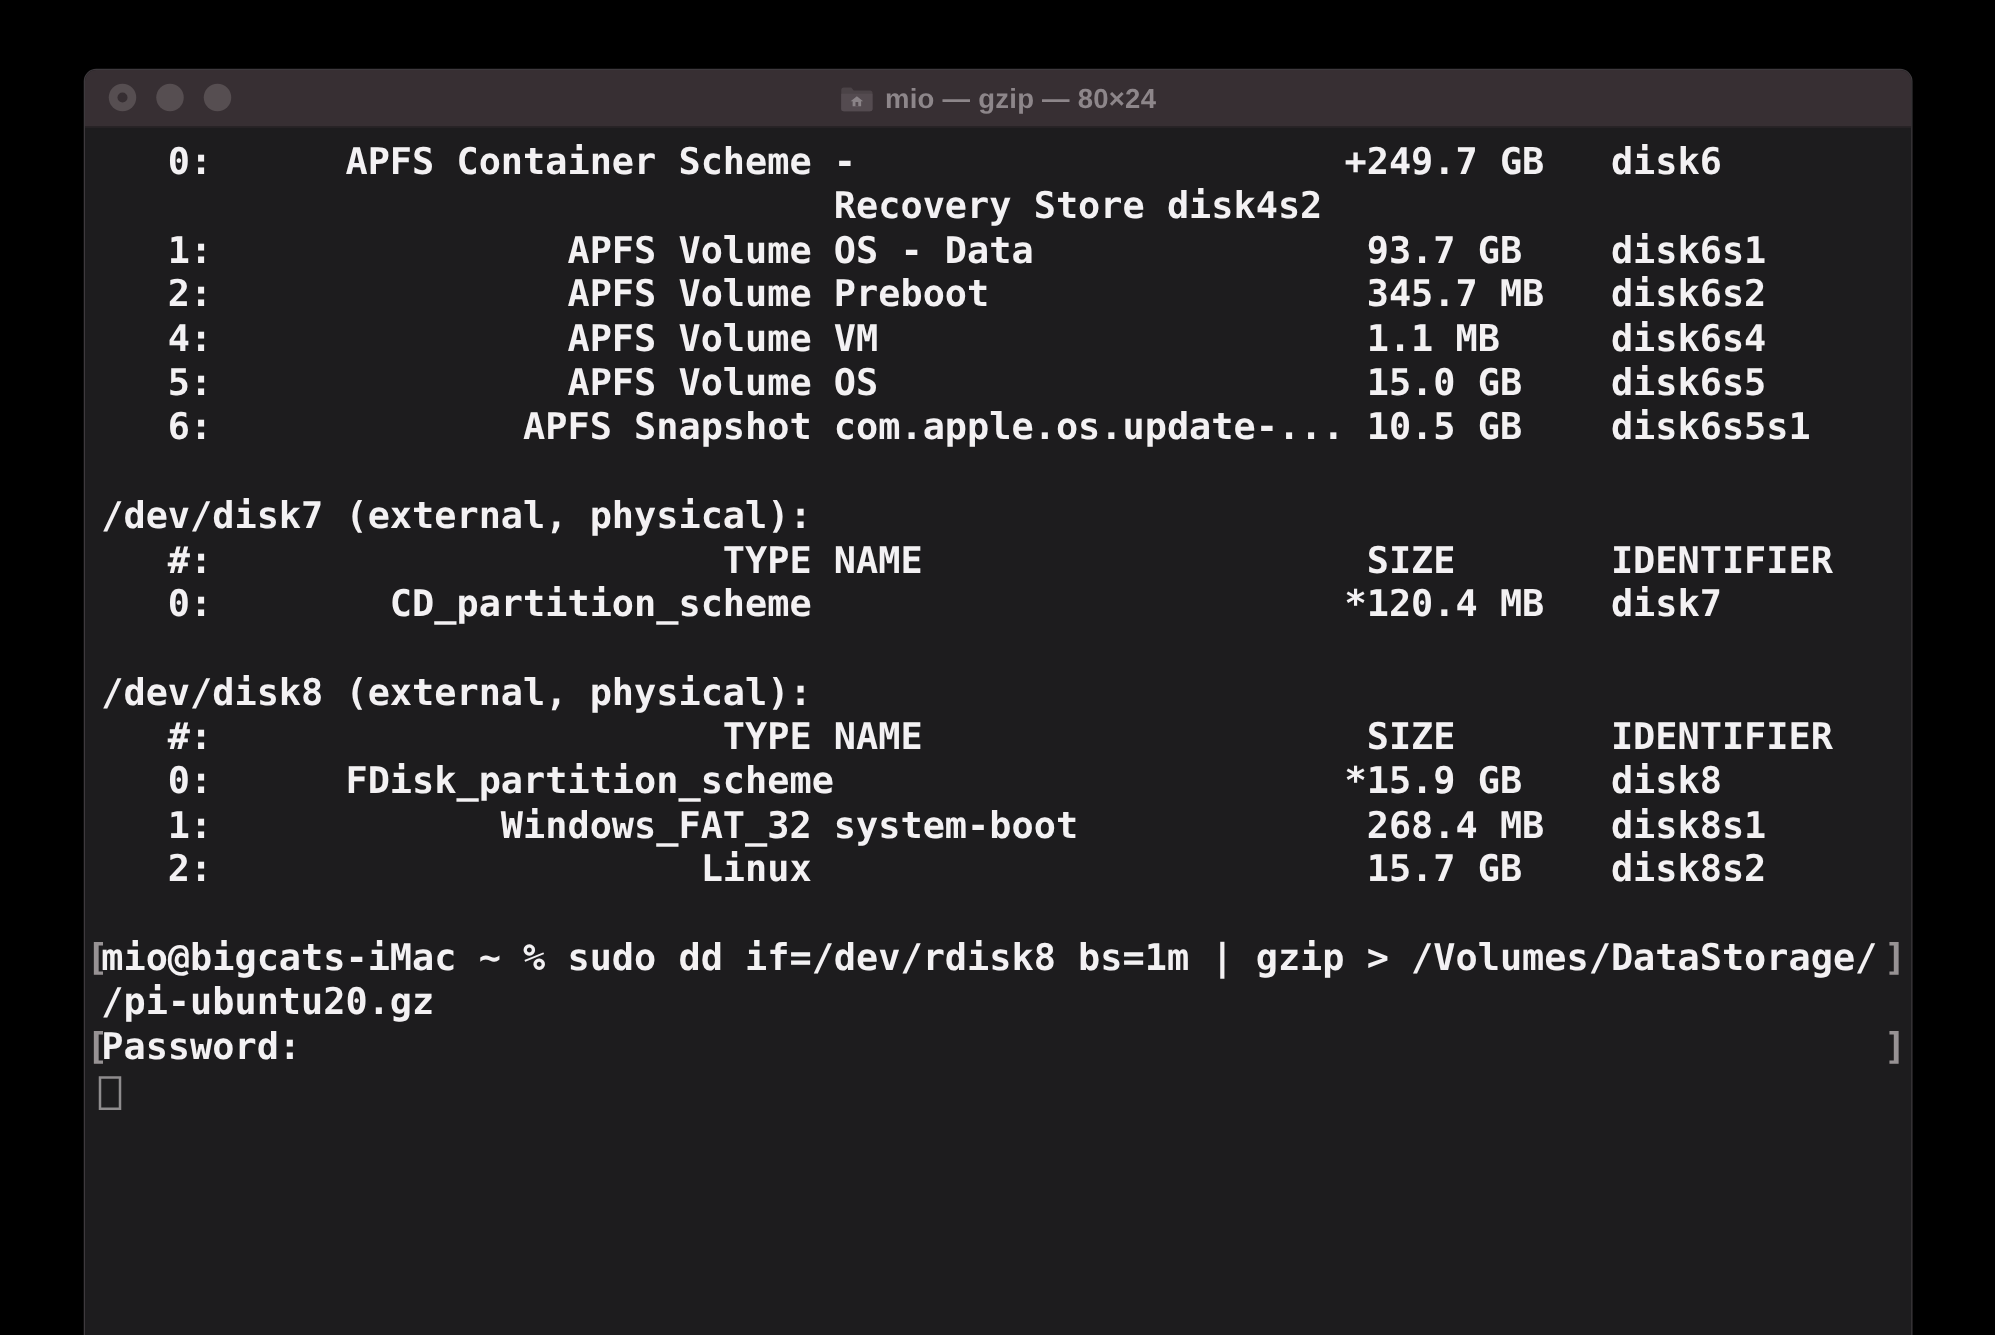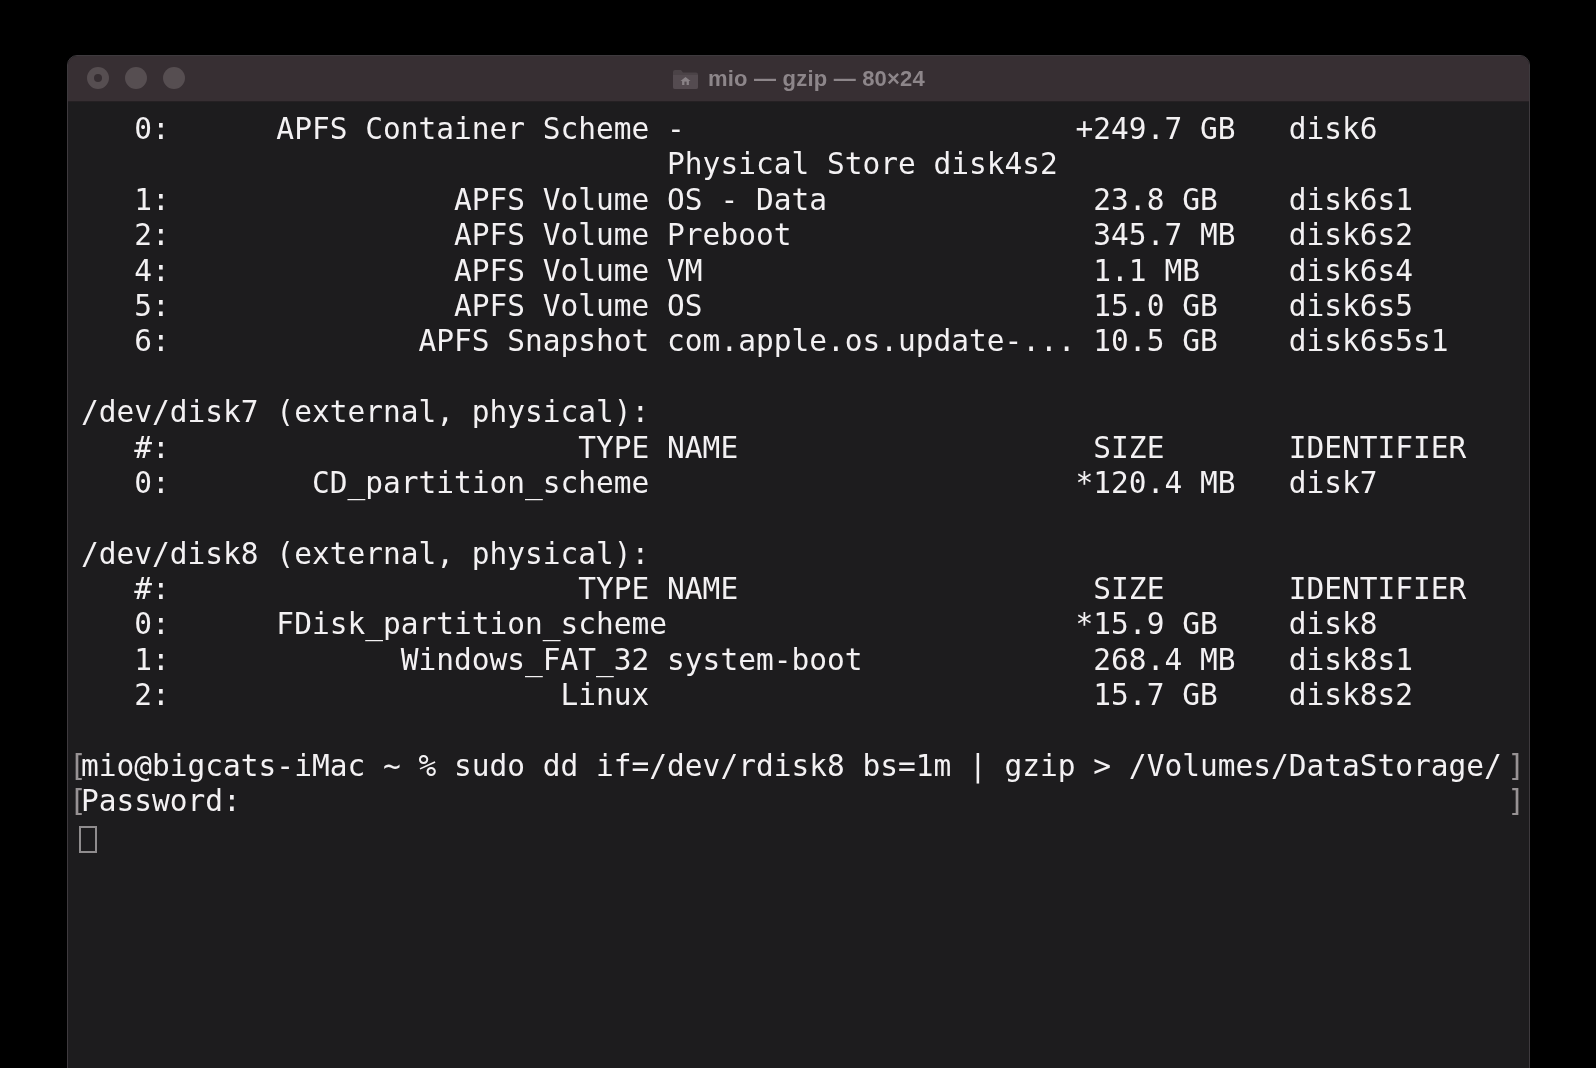--- a/index.html
+++ b/index.html
@@ -75,20 +75,21 @@
   }
 
   .terminal-screen {
     position: relative;
     padding: 10px 0 0 13px;
     font-family: "DejaVu Sans Mono", "Liberation Mono", monospace;
     font-size: 29.5px;
     line-height: 35.4px;
     color: #f3f1f3;
     cursor: text;
+    font-weight: bold;
   }
   .trow {
     position: relative;
     height: 35.4px;
     white-space: pre;
   }
   .ttext { white-space: pre; }
   .tmark {
     position: absolute;
     color: #979294;
@@ -128,35 +129,36 @@
           <path d="M13.5 9 l5 4 h-1.6 v4 h-6.8 v-4 H8.5 Z" fill="#8a8387"></path>
           <rect x="12.4" y="13.6" width="2.2" height="3.4" fill="#544b50"></rect>
         </svg>
       </span>
       <span class="window-title">mio — gzip — 80×24</span>
     </div>
   </div>
 
   <div class="terminal-screen">
       <div class="trow"><span class="ttext">   0:      APFS Container Scheme -                      +249.7 GB   disk6</span></div>
-      <div class="trow"><span class="ttext">                                 Physical Store disk4s2</span></div>
-      <div class="trow"><span class="ttext">   1:                APFS Volume OS - Data               23.8 GB    disk6s1</span></div>
+      <div class="trow"><span class="ttext">                                 Recovery Store disk4s2</span></div>
+      <div class="trow"><span class="ttext">   1:                APFS Volume OS - Data               93.7 GB    disk6s1</span></div>
       <div class="trow"><span class="ttext">   2:                APFS Volume Preboot                 345.7 MB   disk6s2</span></div>
       <div class="trow"><span class="ttext">   4:                APFS Volume VM                      1.1 MB     disk6s4</span></div>
       <div class="trow"><span class="ttext">   5:                APFS Volume OS                      15.0 GB    disk6s5</span></div>
       <div class="trow"><span class="ttext">   6:              APFS Snapshot com.apple.os.update-... 10.5 GB    disk6s5s1</span></div>
       <div class="trow"><span class="ttext"></span></div>
       <div class="trow"><span class="ttext">/dev/disk7 (external, physical):</span></div>
       <div class="trow"><span class="ttext">   #:                       TYPE NAME                    SIZE       IDENTIFIER</span></div>
       <div class="trow"><span class="ttext">   0:        CD_partition_scheme                        *120.4 MB   disk7</span></div>
       <div class="trow"><span class="ttext"></span></div>
       <div class="trow"><span class="ttext">/dev/disk8 (external, physical):</span></div>
       <div class="trow"><span class="ttext">   #:                       TYPE NAME                    SIZE       IDENTIFIER</span></div>
       <div class="trow"><span class="ttext">   0:      FDisk_partition_scheme                       *15.9 GB    disk8</span></div>
       <div class="trow"><span class="ttext">   1:             Windows_FAT_32 system-boot             268.4 MB   disk8s1</span></div>
       <div class="trow"><span class="ttext">   2:                      Linux                         15.7 GB    disk8s2</span></div>
       <div class="trow"><span class="ttext"></span></div>
       <div class="trow"><span class="tmark tmark-left">[</span><span class="ttext">mio@bigcats-iMac ~ % sudo dd if=/dev/rdisk8 bs=1m | gzip &gt; /Volumes/DataStorage/</span><span class="tmark tmark-right">]</span></div>
+      <div class="trow"><span class="ttext">/pi-ubuntu20.gz</span></div>
       <div class="trow"><span class="tmark tmark-left">[</span><span class="ttext">Password:</span><span class="tmark tmark-right">]</span></div>
       <div class="trow"><span class="ttext"></span><span class="tcursor"></span></div>
     </div>
 
 </div>
 
 </body></html>

